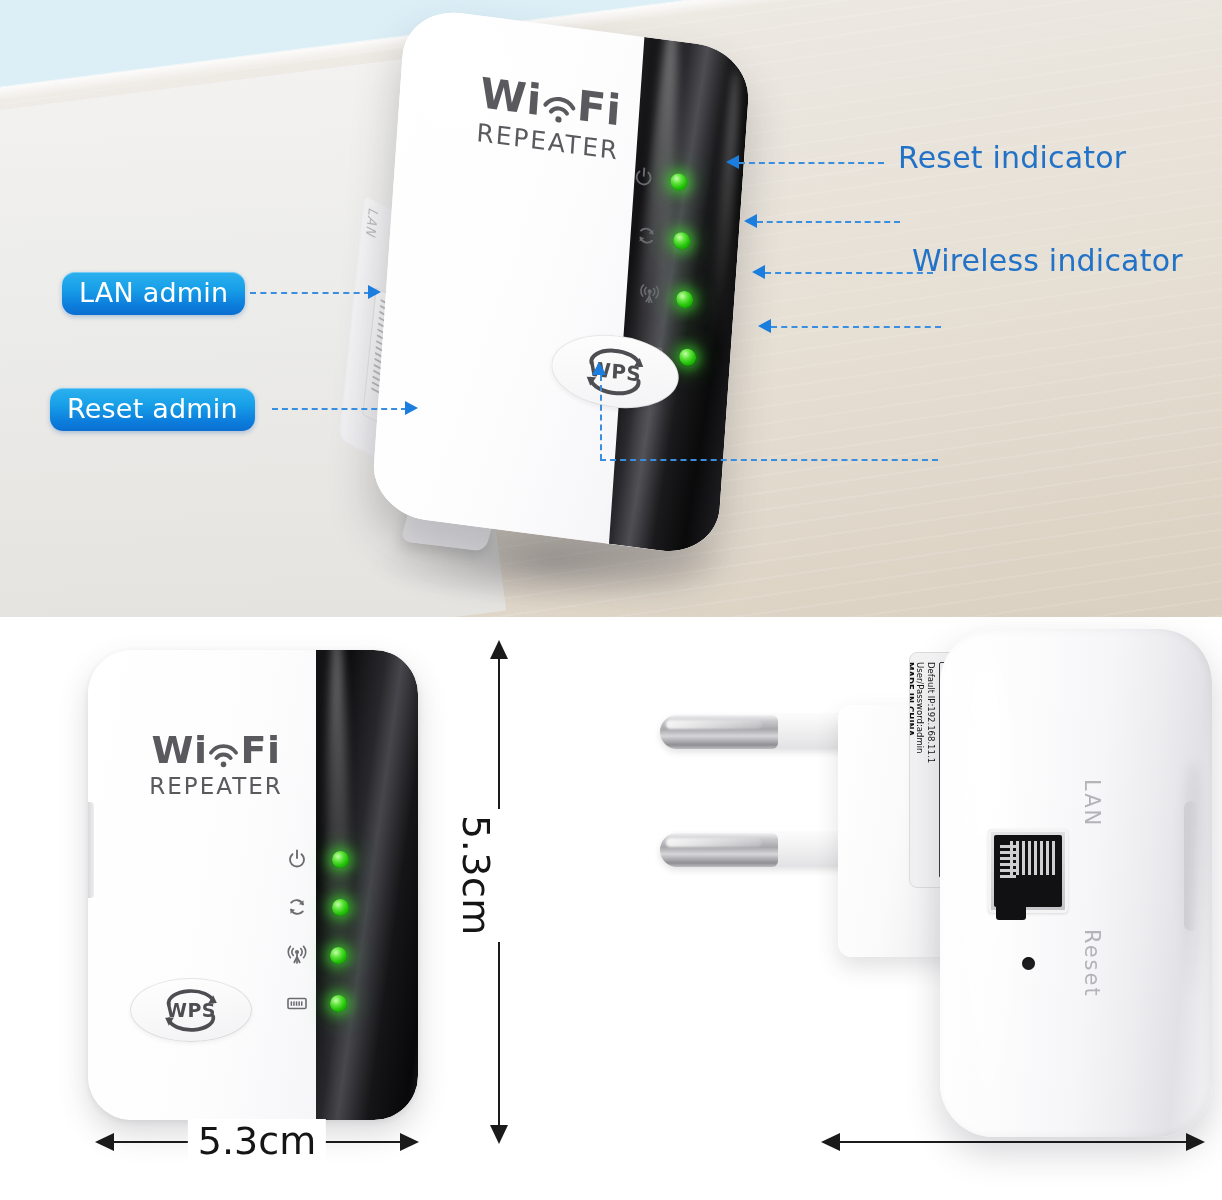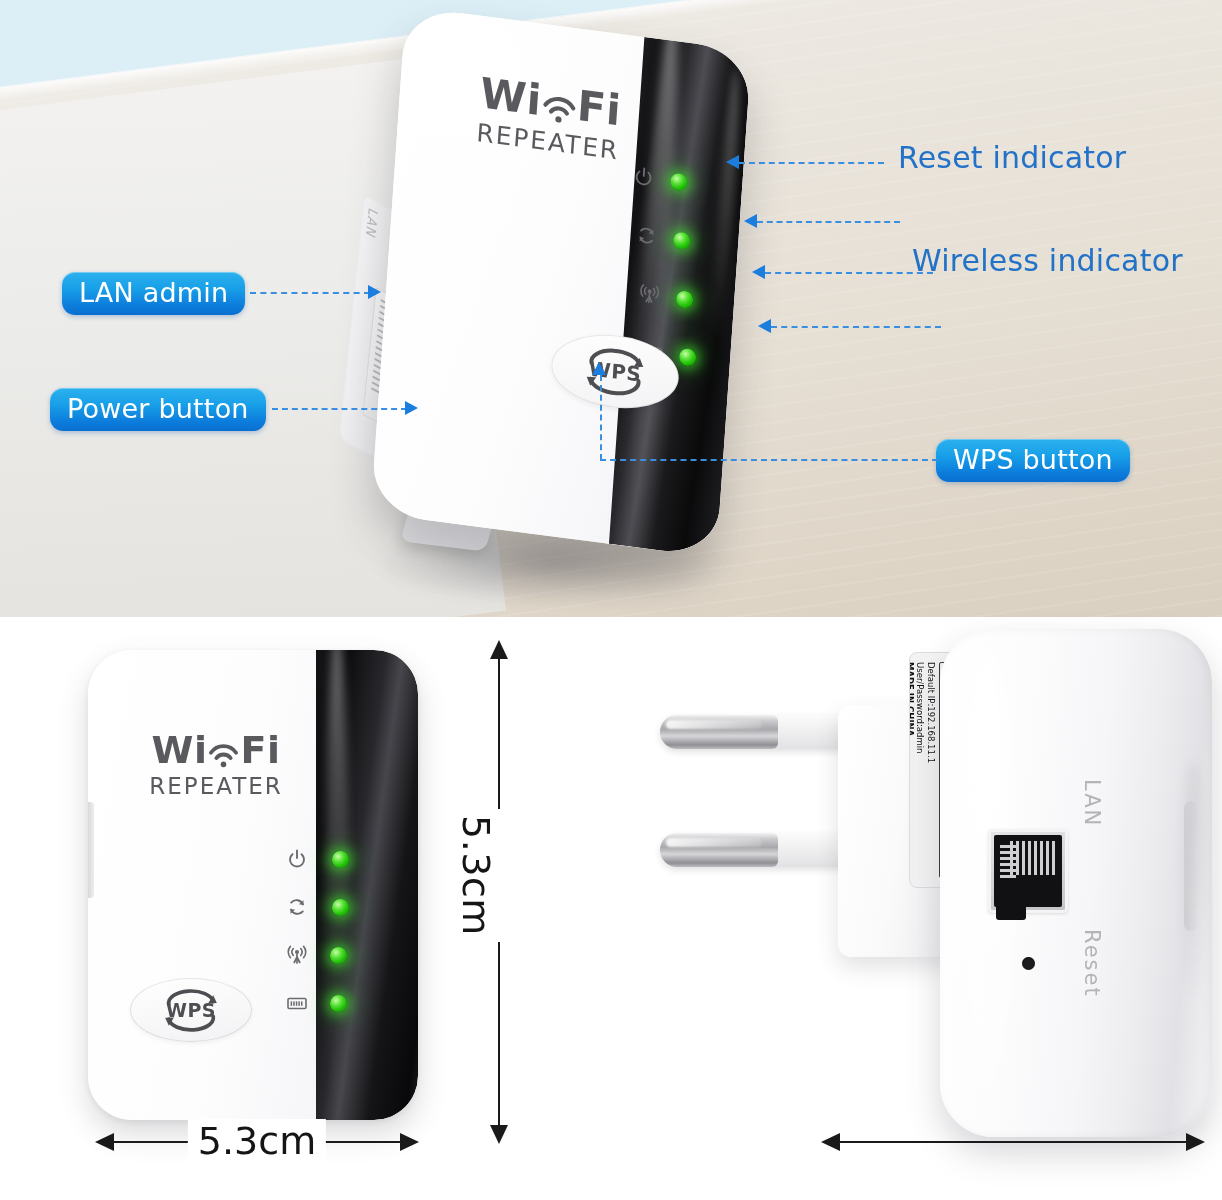--- a/index.html
+++ b/index.html
@@ -548,39 +548,38 @@
           <span class="wps-text" style="font-size:20px;">WPS</span>
         </span>
       </div>
     </div>
   </div>
 
   <div class="pill" style="left:62px; top:272px; font-size:27px;">LAN admin</div>
   <div class="dash-h" style="left:250px; top:292px; width:120px;"></div>
   <div class="arrow-r" style="left:368px; top:285px;"></div>
 
-  <div class="pill" style="left:50px; top:388px; font-size:27px;">Power button</div>
+  <div class="pill" style="left:50px; top:388px; font-size:27px;">Reset admin</div>
   <div class="dash-h" style="left:272px; top:408px; width:135px;"></div>
   <div class="arrow-r" style="left:405px; top:401px;"></div>
 
   <div class="arrow-l" style="left:726px; top:155px;"></div>
   <div class="dash-h" style="left:739px; top:162px; width:145px;"></div>
   <div class="plaintext" style="left:898px; top:140px; font-size:30px;">Reset indicator</div>
 
   <div class="arrow-l" style="left:744px; top:214px;"></div>
   <div class="dash-h" style="left:757px; top:221px; width:143px;"></div>
   <div class="plaintext" style="left:912px; top:199px; font-size:30px;margin-top:44px;">Wireless indicator</div>
 
   <div class="arrow-l" style="left:752px; top:265px;"></div>
   <div class="dash-h" style="left:765px; top:272px; width:168px;"></div>
 
   <div class="arrow-l" style="left:758px; top:319px;"></div>
   <div class="dash-h" style="left:771px; top:326px; width:170px;"></div>
 
-  <div class="pill" style="left:936px; top:439px; font-size:27px;">WPS button</div>
   <div class="dash-h" style="left:600px; top:459px; width:338px;"></div>
   <div class="dash-v" style="left:600px; top:375px; height:85px;"></div>
   <div class="arrow-u" style="left:592px; top:362px;"></div>
 </div>
 
 <div class="spec-panel">
 
   <div class="front-dev">
     <div class="front-white"></div>
     <div class="front-black"></div>

